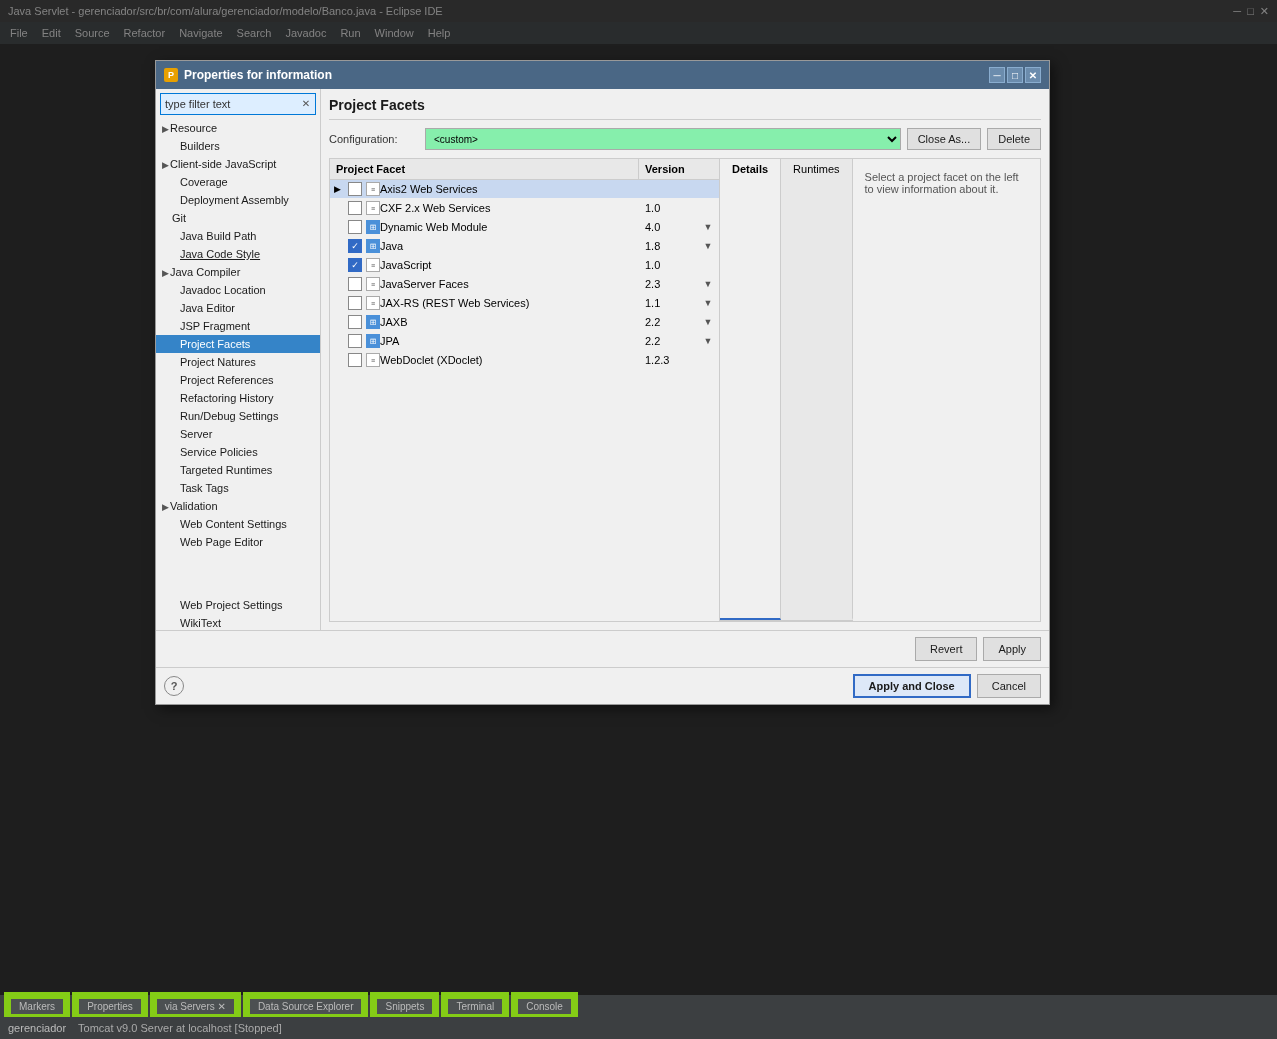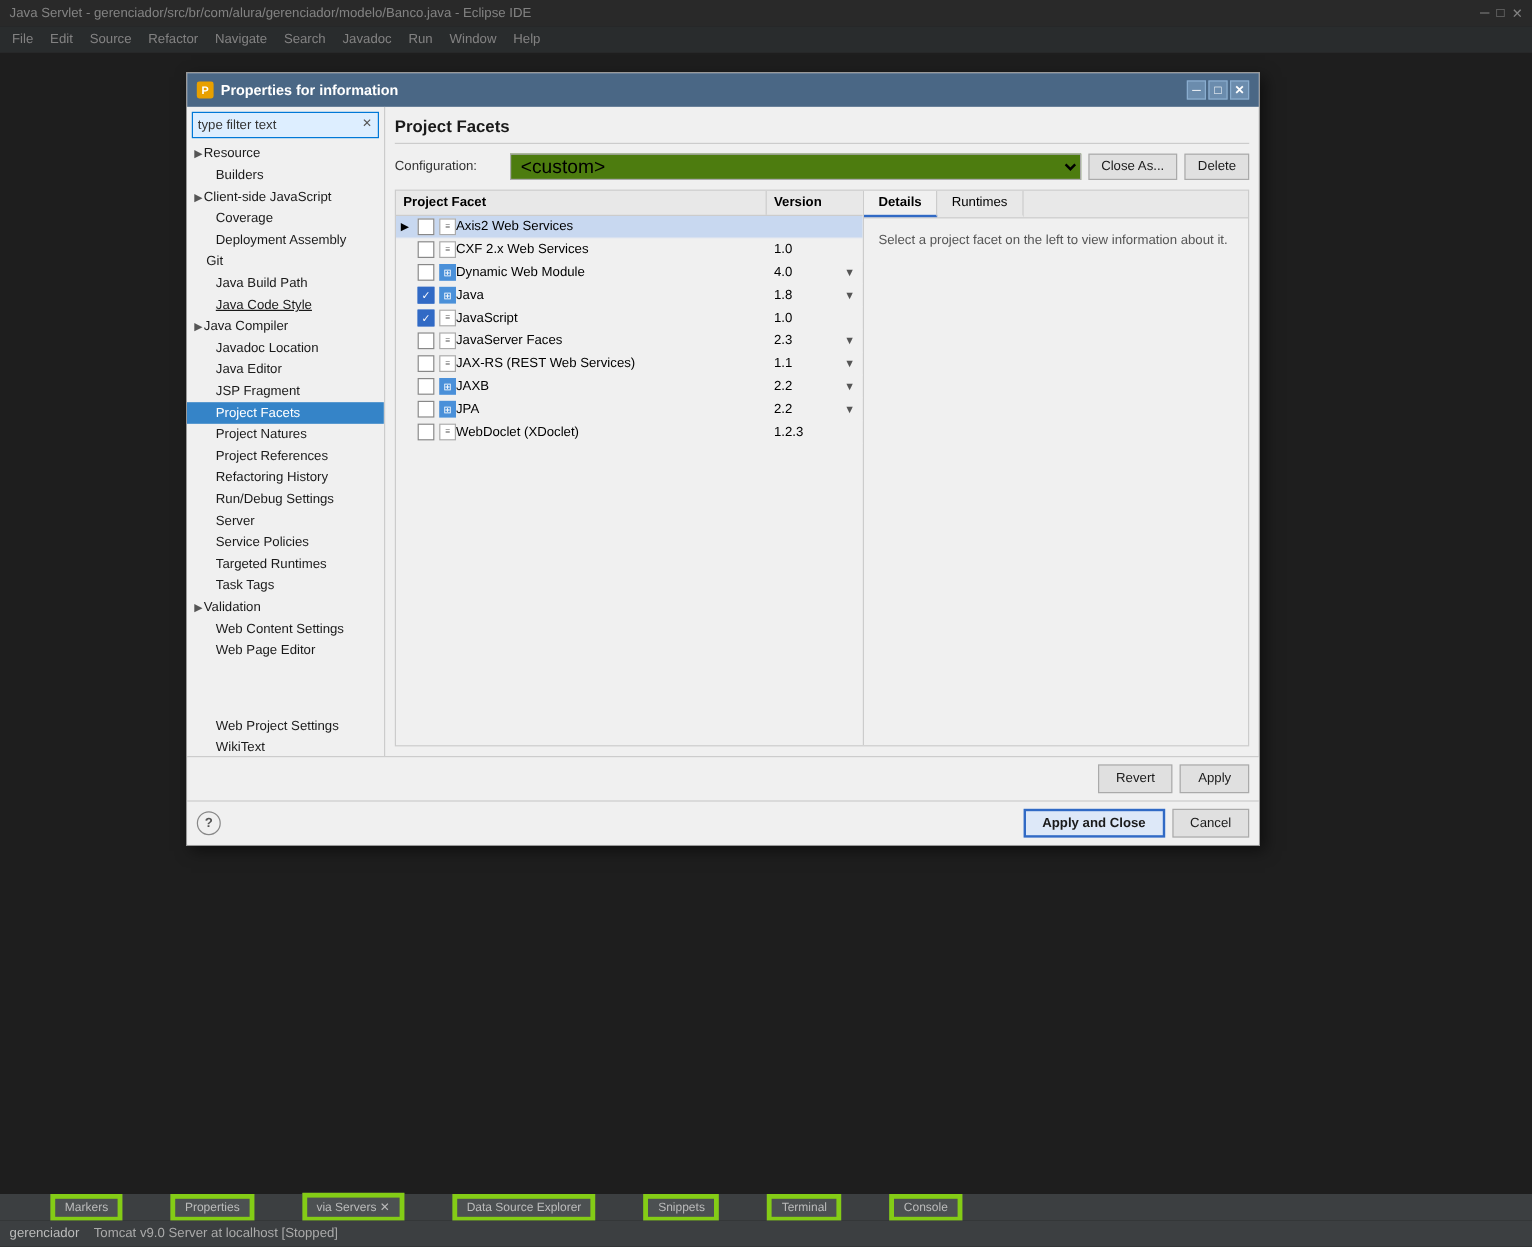--- a/index.html
+++ b/index.html
@@ -193,22 +193,22 @@
     }
     .config-label {
       font-size: 11px;
       color: #333;
       width: 90px;
     }
     .config-select {
       flex: 1;
       height: 22px;
       border: 1px solid #aaa;
-      background: #4d7c0f;
-      font-size: 16px;
+      background: #86efac;
+      font-size: 10px;
       padding: 0 4px;
     }
     .config-btn {
       height: 22px;
       padding: 0 10px;
       background: #e0e0e0;
       border: 1px solid #aaa;
       font-size: 11px;
       cursor: pointer;
       color: #1a1a1a;
@@ -291,21 +291,21 @@
     .facet-expand {
       width: 12px;
       font-size: 9px;
       margin-right: 2px;
     }
 
     
     .details-panel {
       flex: 1;
       display: flex;
-      flex-direction: column;
+      flex-direction: row;
     }
 
     .details-tabs {
       display: flex;
       border-bottom: 1px solid #ccc;
       background: #e8e8e8;
     }
     .details-tab {
       padding: 4px 12px;
       font-size: 11px;
@@ -398,24 +398,23 @@
       display: flex;
       align-items: center;
       padding: 0 4px;
       gap: 2px;
       color: #bbbbbb;
       font-size: 10px;
     }
     .ide-tab {
       padding: 2px 8px;
       background: #4c5052;
-      border: 4px solid #84cc16;
+      border: 7px solid #84cc16;
       cursor: pointer;
       white-space: nowrap;
-      margin-left: 38px;
     }
 
     
     .doc-icon {
       width: 14px; height: 14px;
       background: white;
       border: 1px solid #aaa;
       display: inline-flex;
       align-items: center;
       justify-content: center;

